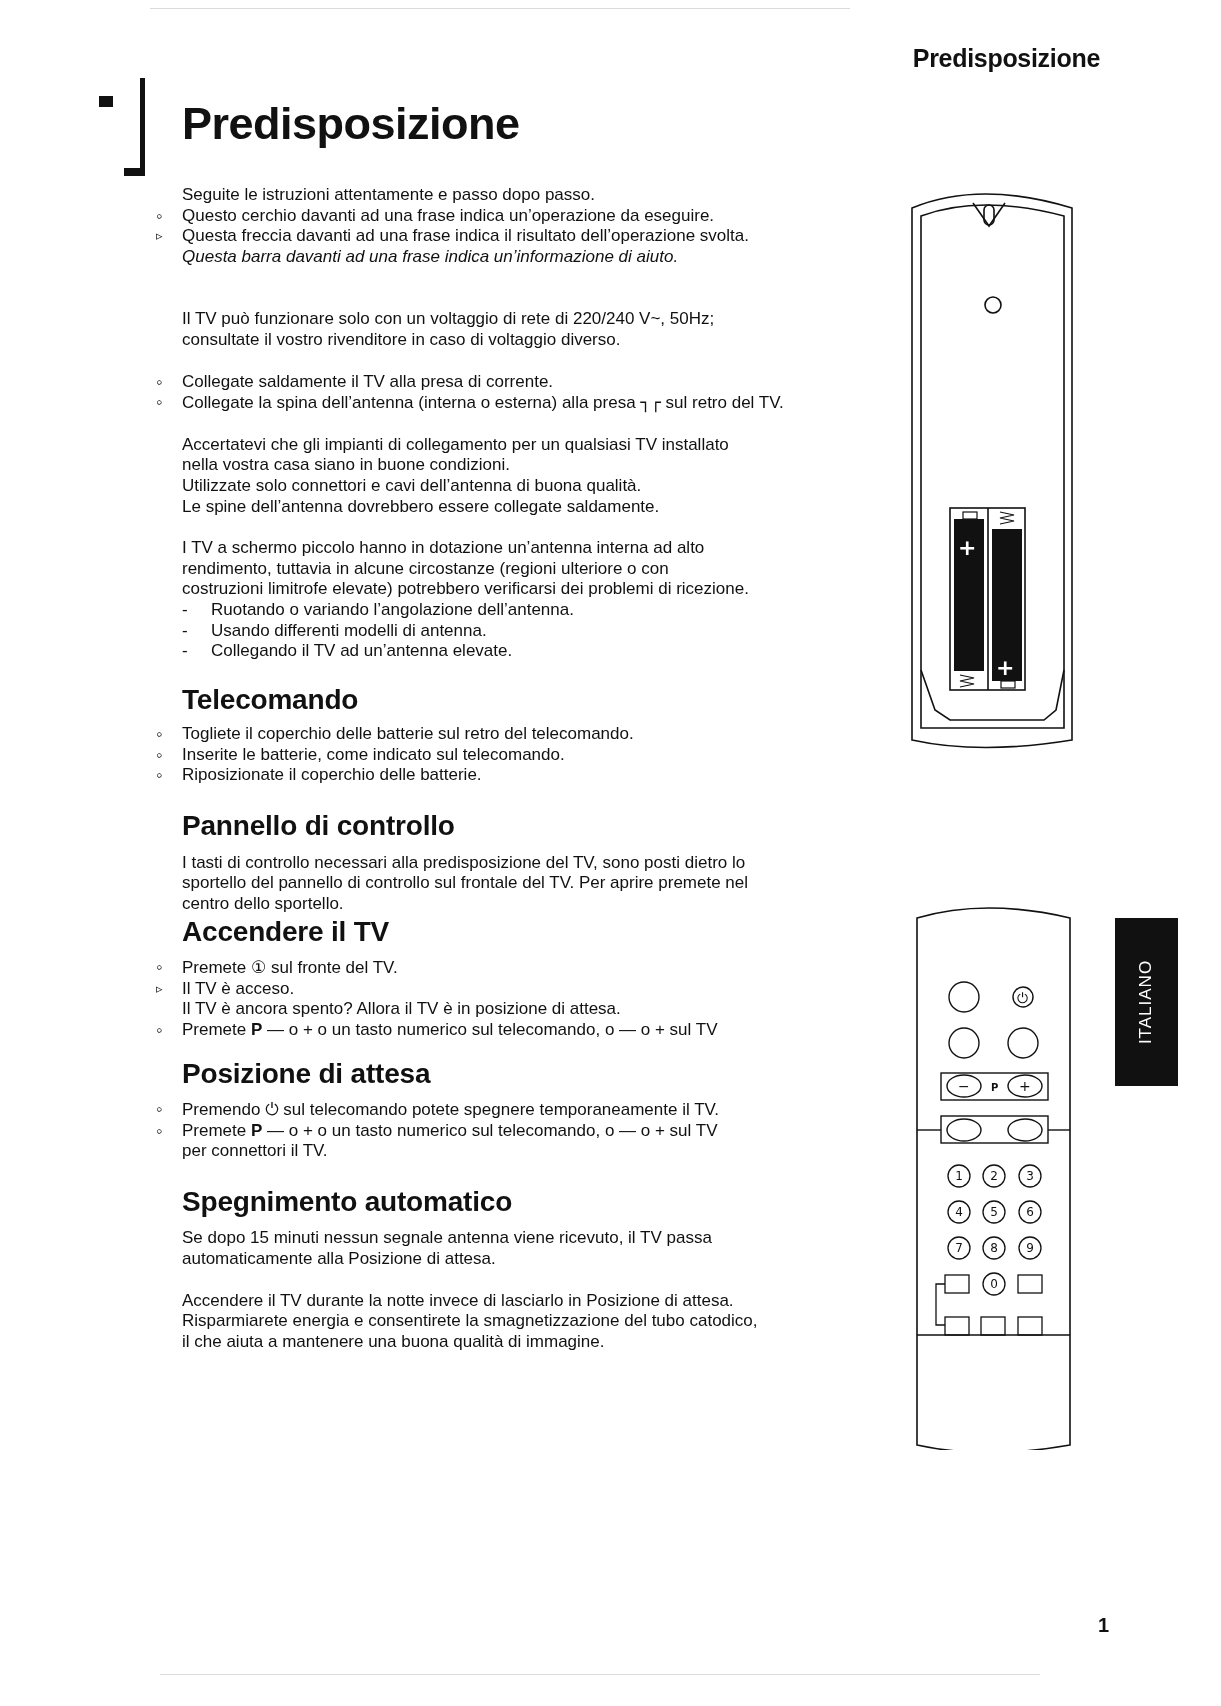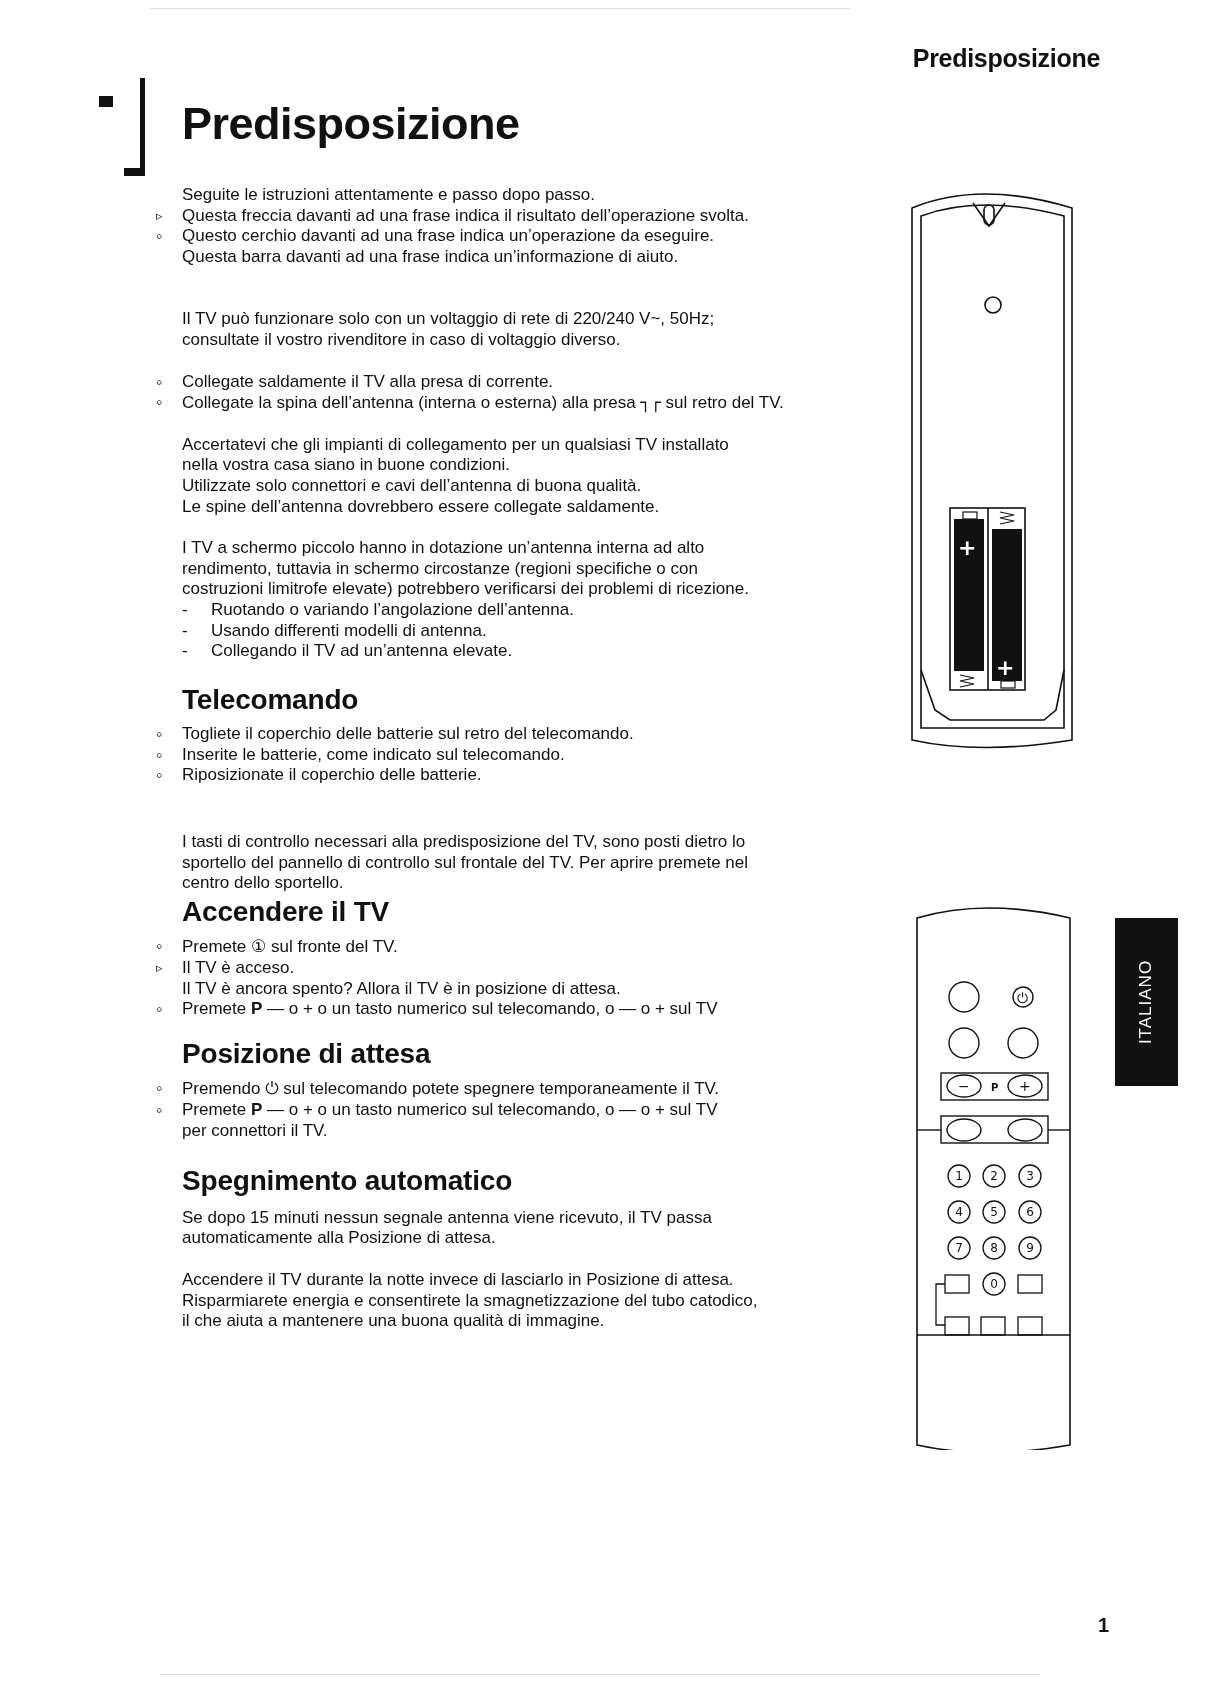--- a/index.html
+++ b/index.html
@@ -18,21 +18,21 @@
   .page-title {
     left: 182px; top: 98px; font-size: 45px; font-weight: bold; letter-spacing: -0.5px;
   }
   .body-col { left: 150px; top: 185px; width: 720px; font-size: 17px; line-height: 20.6px; }
   .line { position: relative; padding-left: 32px; white-space: nowrap; }
   .marker { position: absolute; left: 6px; top: 0; width: 20px; font-size: 13px; }
   .marker.circle::before { content: "\25E6"; font-size: 18px; }
   .marker.arrow::before { content: "\25B9"; font-size: 13px; }
   .dash-line { position: relative; padding-left: 61px; white-space: nowrap; }
   .dash-line .dash { position: absolute; left: 32px; }
-  .italic { }
+  .italic { font-style: italic; }
   .gap { height: 21px; }
   .h2 { font-size: 28px; font-weight: bold; padding-left: 32px; letter-spacing: -0.2px; }
   .sym-bold { font-weight: bold; }
   .sym { font-family: "DejaVu Sans", sans-serif; }
 
   .lang-tab {
     left: 1115px; top: 918px; width: 63px; height: 168px; background: #111;
     color: #fff; display: flex; align-items: center; justify-content: center;
   }
   .lang-tab span {
@@ -51,22 +51,22 @@
 <div class="abs running-head">Predisposizione</div>
 <div class="abs chapter-mark-square"></div>
 <div class="abs chapter-mark-bar"></div>
 <div class="abs chapter-mark-foot"></div>
 <div class="abs page-title">Predisposizione</div>
 
 <div class="abs body-col">
 
   <div>
     <div class="line"><span>Seguite le istruzioni attentamente e passo dopo passo.</span></div>
+    <div class="line"><span class="marker circle"></span><span>Questo cerchio davanti ad una frase indica un’operazione da eseguire.</span></div>
     <div class="line"><span class="marker arrow"></span><span>Questa freccia davanti ad una frase indica il risultato dell’operazione svolta.</span></div>
-    <div class="line"><span class="marker circle"></span><span>Questo cerchio davanti ad una frase indica un’operazione da eseguire.</span></div>
     <div class="line italic"><span>Questa barra davanti ad una frase indica un’informazione di aiuto.</span></div>
   </div>
 
   <div class="gap"></div>
 
   <div class="gap"></div>
   <div>
     <div class="line">Il TV può funzionare solo con un voltaggio di rete di 220/240 V~, 50Hz;</div>
     <div class="line">consultate il vostro rivenditore in caso di voltaggio diverso.</div>
   </div>
@@ -81,37 +81,38 @@
   <div>
     <div class="line">Accertatevi che gli impianti di collegamento per un qualsiasi TV installato</div>
     <div class="line">nella vostra casa siano in buone condizioni.</div>
     <div class="line">Utilizzate solo connettori e cavi dell’antenna di buona qualità.</div>
     <div class="line">Le spine dell’antenna dovrebbero essere collegate saldamente.</div>
   </div>
 
   <div class="gap"></div>
   <div>
     <div class="line">I TV a schermo piccolo hanno in dotazione un’antenna interna ad alto</div>
-    <div class="line">rendimento, tuttavia in schermo circostanze (regioni specifiche o con</div>
+    <div class="line">rendimento, tuttavia in alcune circostanze (regioni ulteriore o con</div>
     <div class="line">costruzioni limitrofe elevate) potrebbero verificarsi dei problemi di ricezione.</div>
     <div class="dash-line"><span class="dash">-</span><span>Ruotando o variando l’angolazione dell’antenna.</span></div>
     <div class="dash-line"><span class="dash">-</span><span>Usando differenti modelli di antenna.</span></div>
     <div class="dash-line"><span class="dash">-</span><span>Collegando il TV ad un’antenna elevate.</span></div>
   </div>
 
   <div style="height:28px"></div>
   <div class="h2">Telecomando</div>
   <div style="height:14px"></div>
   <div>
     <div class="line"><span class="marker circle"></span><span>Togliete il coperchio delle batterie sul retro del telecomando.</span></div>
     <div class="line"><span class="marker circle"></span><span>Inserite le batterie, come indicato sul telecomando.</span></div>
     <div class="line"><span class="marker circle"></span><span>Riposizionate il coperchio delle batterie.</span></div>
   </div>
 
   <div style="height:30px"></div>
+  <div class="h2">Pannello di controllo</div>
   <div style="height:16px"></div>
   <div>
     <div class="line">I tasti di controllo necessari alla predisposizione del TV, sono posti dietro lo</div>
     <div class="line">sportello del pannello di controllo sul frontale del TV. Per aprire premete nel</div>
     <div class="line">centro dello sportello.</div>
   </div>
 
   <div style="height:8px"></div>
   <div class="h2">Accendere il TV</div>
   <div style="height:14px"></div>

